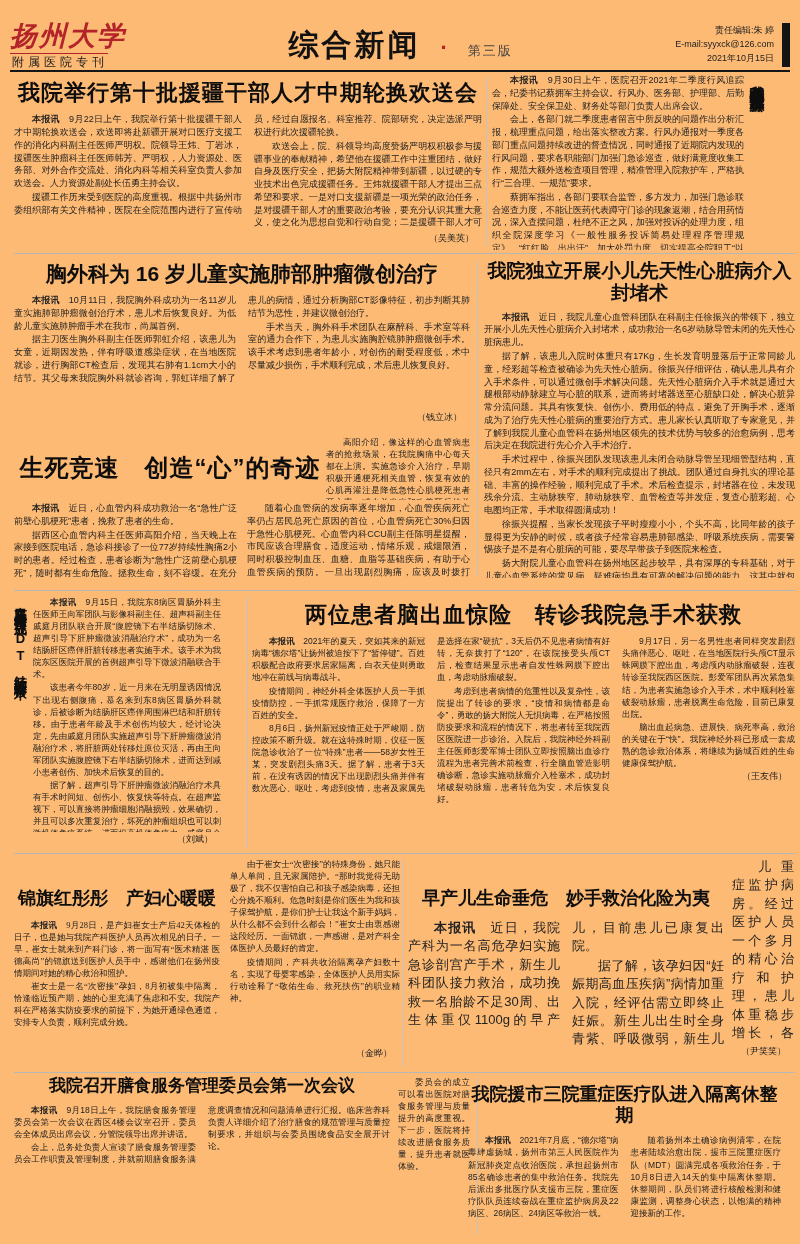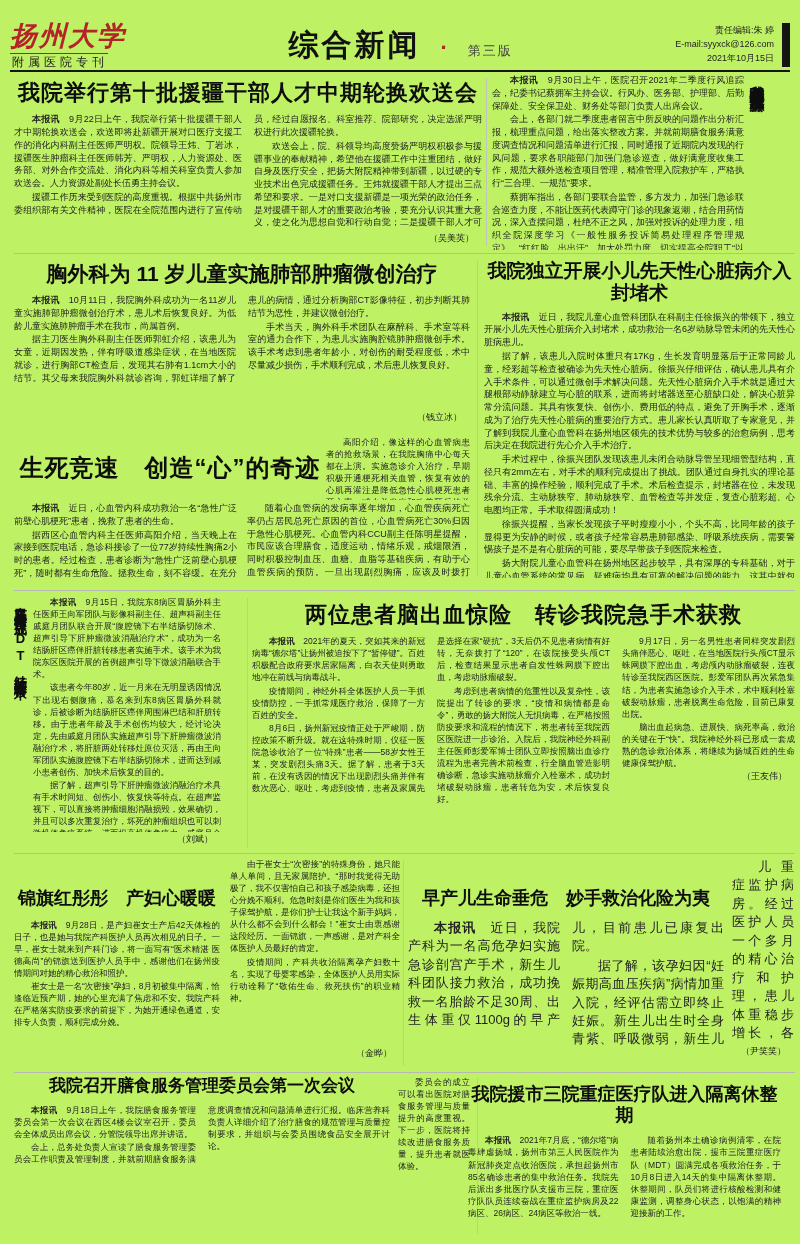--- a/index.html
+++ b/index.html
@@ -1,21 +1,21 @@
 <!DOCTYPE html>
 <html><head>
 <meta charset="utf-8">
 <style>
   html,body{margin:0;padding:0;}
   body{
     width:800px;height:1244px;background:#efefed;
     font-family:"Liberation Sans","DejaVu Sans",sans-serif;
     color:#1c1c1c;overflow:hidden;
   }
-  .page{position:relative;width:800px;height:1244px;background:#bef264;}
+  .page{position:relative;width:800px;height:1244px;background:#fdba74;}
 
   
   .masthead{
     position:absolute;left:10px;top:22px;width:780px;height:46px;
     display:flex;align-items:center;justify-content:space-between;
   }
   .masthead-rule{position:absolute;left:10px;top:70px;width:780px;border-top:2.5px solid #161616;}
   .logo{display:flex;flex-direction:column;align-items:flex-start;line-height:1;}
   .logo-main{
     font-family:"DejaVu Serif","Liberation Serif",serif;
@@ -78,21 +78,21 @@
   .art-g{left:252px;top:600px;width:543px;height:250px;}
   .art-g .h-main{font-size:22px;letter-spacing:1px;margin:2px 0 8px;}
   .art-g-body{height:200px;overflow:hidden;}
   .art-g .para{font-size:8.5px;}
 
   
   .art-h{left:14px;top:858px;width:386px;height:210px;display:flex;gap:10px;}
   .art-h-left{width:206px;}
   .art-h .h-main{font-size:18px;margin:30px 0 10px;}
   .art-h-right{width:170px;overflow:hidden;}
-  .art-h .para{font-size:8.5px;}
+  .art-h .para{font-size:8.5px;font-family:Liberation Serif, serif;}
   .art-i{left:408px;top:858px;width:387px;height:210px;display:flex;gap:8px;}
   .art-i-main{width:316px;}
   .art-i .h-main{font-size:18px;margin:30px 0 10px;}
   .art-i-body{height:136px;overflow:hidden;}
   .art-i-sliver{width:62px;overflow:hidden;}
   .art-i .para{font-size:13px;}
 
   
   .art-j{left:14px;top:1076px;width:458px;height:160px;display:flex;gap:8px;}
   .art-j-main{width:376px;}
@@ -148,30 +148,30 @@
         <p class="para">援疆工作历来受到医院的高度重视。根据中共扬州市委组织部有关文件精神，医院在全院范围内进行了宣传动员，经过自愿报名、科室推荐、院部研究，决定选派严明权进行此次援疆轮换。</p>
         <p class="para">欢送会上，院、科领导均高度赞扬严明权积极参与援疆事业的奉献精神，希望他在援疆工作中注重团结，做好自身及医疗安全，把扬大附院精神带到新疆，以过硬的专业技术出色完成援疆任务。王炜就援疆干部人才提出三点希望和要求。一是对口支援新疆是一项光荣的政治任务，是对援疆干部人才的重要政治考验，要充分认识其重大意义，使之化为思想自觉和行动自觉；二是援疆干部人才可采取“组团式帮扶”“定点式帮扶”“师徒式帮扶”等灵活多样的形式，积极发挥自身的桥梁纽带作用；三是援疆干部人才应注重援疆的延伸性，延伸个人角色定位、延伸院地和院科合作关系、延伸跨越时空的情谊。</p>
       </div>
     <div class="attribution">（吴美英）</div>
   </div>
 
   <div class="art art-b">
     <div class="art-b-body">
       <div>
           <p class="para"><b>本报讯</b>　9月30日上午，医院召开2021年二季度行风追踪会，纪委书记蔡拥军主持会议。行风办、医务部、护理部、后勤保障处、安全保卫处、财务处等部门负责人出席会议。</p>
-          <p class="para">会上，各部门就二季度患者留言中所反映的问题作出分析汇报，梳理重点问题，给出落实整改方案。并就前期膳食服务满意度调查情况和问题清单进行汇报，同时通报了近期院内发现的行风问题，要求各职能部门加强门急诊巡查，做好满意度收集工作，规范大额外送检查项目管理，精准管理入院救护车，严格执行“三合理、一规范”要求。</p>
+          <p class="para">会上，各部门就二季度患者留言中所反映的问题作出分析汇报，梳理重点问题，给出落实整改方案。行风办通报对一季度各部门重点问题持续改进的督查情况，同时通报了近期院内发现的行风问题，要求各职能部门加强门急诊巡查，做好满意度收集工作，规范大额外送检查项目管理，精准管理入院救护车，严格执行“三合理、一规范”要求。</p>
           <p class="para">蔡拥军指出，各部门要联合监管，多方发力，加强门急诊联合巡查力度，不能让医药代表蹲守门诊的现象返潮，结合用药情况，深入查摆问题，杜绝不正之风，加强对投诉的处理力度，组织全院深度学习《一般性服务投诉简易处理程序管理规定》，“红红脸、出出汗”，加大处罚力度，切实提高全院职工“以患者为中心”的服务理念，改善服务态度。尽快完善标本外送的制度、流程，启动规范招采管理，严格控制廉政风险点。</p>
         </div>
 
     </div>
     <div class="vtitle">我院召开二季度行风追踪会</div>
   </div>
 
   <div class="art art-c">
-    <h2 class="h-main">胸外科为 11 岁儿童实施肺部肿瘤微创治疗</h2>
+    <h2 class="h-main">胸外科为 16 岁儿童实施肺部肿瘤微创治疗</h2>
     <div class="cols2" style="height:116px;overflow:hidden;">
         <p class="para"><b>本报讯</b>　10月11日，我院胸外科成功为一名11岁儿童实施肺部肿瘤微创治疗术，患儿术后恢复良好。为低龄儿童实施肺肿瘤手术在我市，尚属首例。</p>
         <p class="para">据主刀医生胸外科副主任医师郭虹介绍，该患儿为女童，近期因发热，伴有呼吸道感染症状，在当地医院就诊，进行胸部CT检查后，发现其右肺有1.1cm大小的结节。其父母来我院胸外科就诊咨询，郭虹详细了解了患儿的病情，通过分析胸部CT影像特征，初步判断其肺结节为恶性，并建议微创治疗。</p>
         <p class="para">手术当天，胸外科手术团队在麻醉科、手术室等科室的通力合作下，为患儿实施胸腔镜肺肿瘤微创手术。该手术考虑到患者年龄小，对创伤的耐受程度低，术中尽量减少损伤，手术顺利完成，术后患儿恢复良好。</p>
       </div>
     <div class="attribution">（钱立冰）</div>
   </div>
 
   <div class="art art-d">
     <h2 class="h-main">我院独立开展小儿先天性心脏病介入封堵术</h2>

